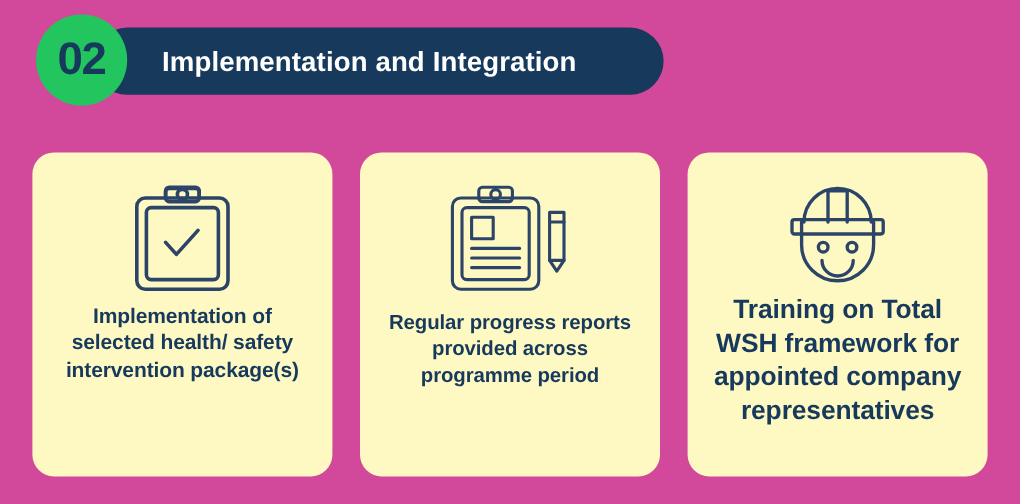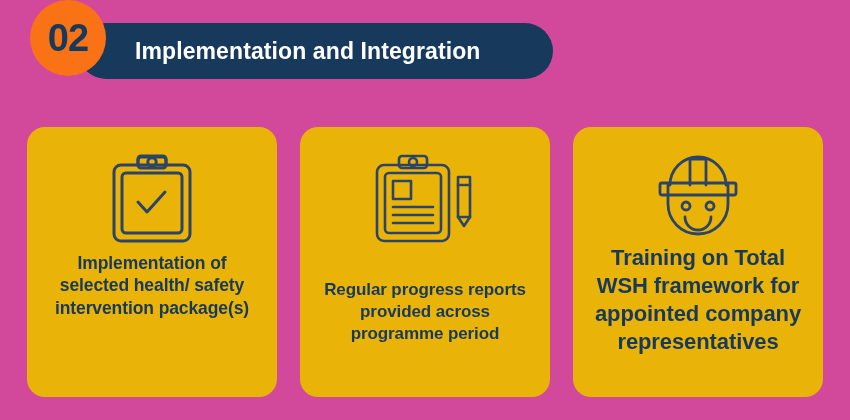--- a/index.html
+++ b/index.html
@@ -41,25 +41,25 @@
     line-height: 56px;
     font-size: 23px;
     font-weight: bold;
     color: #ffffff;
     letter-spacing: 0.1px;
     white-space: nowrap;
   }
   .badge-circle {
     position: absolute;
     left: 30px;
-    top: 0;
+    top: 12px;
     width: 76px;
     height: 76px;
     border-radius: 50%;
-    background: #f97316;
+    background: #22c55e;
     display: flex;
     align-items: center;
     justify-content: center;
   }
   .badge-number {
     font-size: 38px;
     font-weight: bold;
     color: #17395c;
     letter-spacing: -1px;
     line-height: 1;
@@ -71,29 +71,29 @@
     left: 0;
     top: 127px;
     width: 850px;
     height: 272px;
   }
   .card {
     position: absolute;
     top: 0;
     width: 250px;
     height: 270px;
-    background: #eab308;
+    background: #fef9c3;
     border-radius: 18px;
     box-sizing: border-box;
     display: flex;
     flex-direction: column;
     align-items: center;
   }
   .card-1 { left: 27px;  }
-  .card-2 { left: 300px; gap: 21px; }
+  .card-2 { left: 300px; }
   .card-3 { left: 573px; }
 
   .card-icon {
     margin-top: 24px;
     height: 95px;
     display: flex;
     align-items: center;
     justify-content: center;
   }
   .card-3 .card-icon { margin-top: 20px; }

